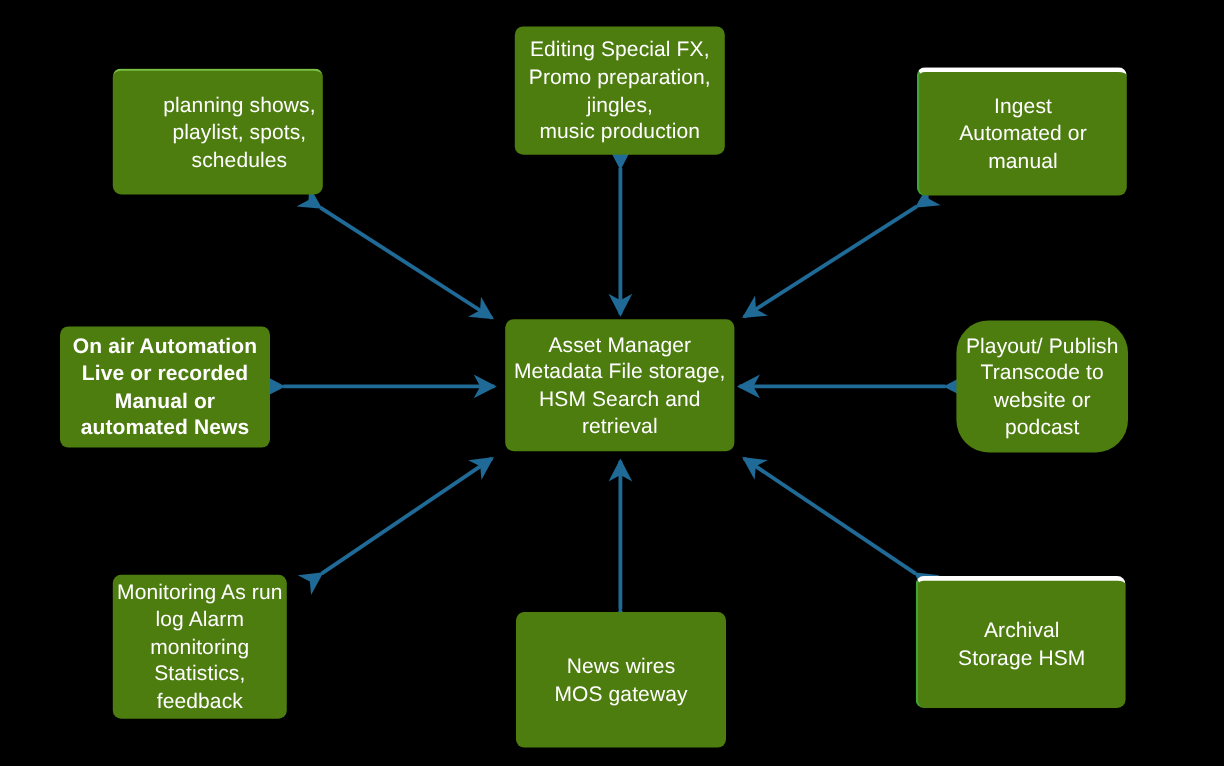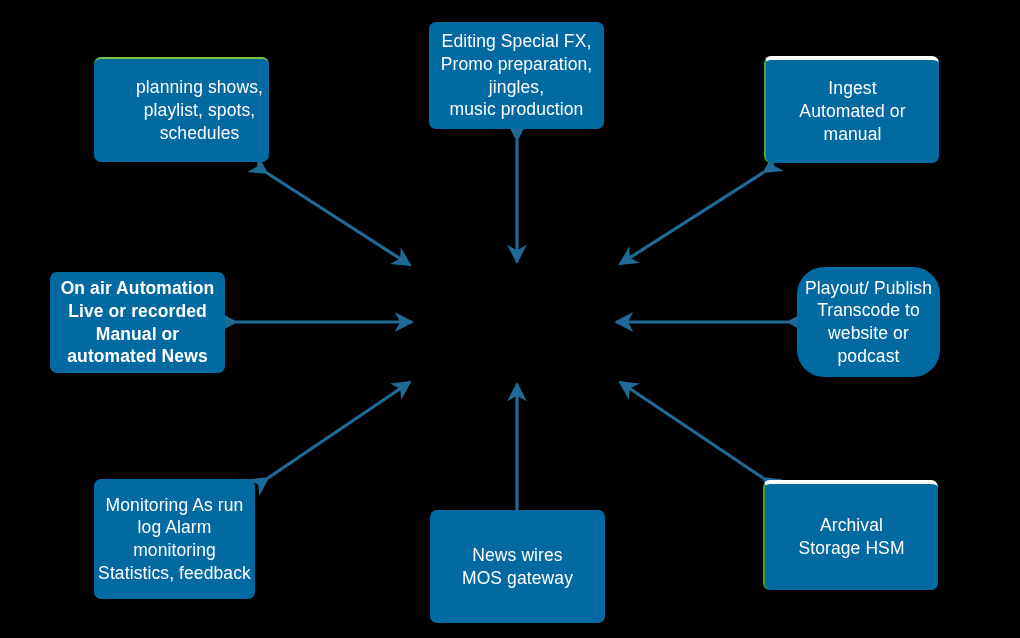--- a/index.html
+++ b/index.html
@@ -11,21 +11,21 @@
     position: relative;
     width: 1020px;
     height: 638px;
     background: #000000;
     overflow: hidden;
     font-family: "Liberation Sans", sans-serif;
   }
   .node {
     position: absolute;
     box-sizing: border-box;
-    background: #0369a1;
+    background: #4d7c0f;
     border-radius: 7px;
     display: flex;
     align-items: center;
     justify-content: center;
     text-align: center;
     color: #FFFFFF;
     font-size: 17.5px;
     line-height: 1.30;
     letter-spacing: 0.1px;
     white-space: pre-line;
@@ -91,29 +91,35 @@
 manual</span>
   </div>
 
   <div class="node" style="left:50px; top:272px; width:175px; height:101px;font-weight:bold;">
     <span class="label">On air Automation
 Live or recorded
 Manual or
 automated News</span>
   </div>
 
+  <div class="node" style="left:421px; top:266px; width:191px; height:110px;">
+    <span class="label">Asset Manager
+Metadata File storage,
+HSM Search and
+retrieval</span>
+  </div>
 
   <div class="node" style="left:797px; top:267px; width:143px; height:110px;border-radius:27px;">
     <span class="label">Playout/ Publish
 Transcode to
 website or
 podcast</span>
   </div>
 
-  <div class="node" style="left:94px; top:479px; width:161px; height:120px;">
+  <div class="node" style="left:94px; top:479px; width:145px; height:120px;">
     <span class="label">Monitoring As run
 log Alarm monitoring
 Statistics, feedback</span>
   </div>
 
   <div class="node edge-green" style="left:763px; top:480px; width:175px; height:110px;">
     <span class="label">Archival
 Storage HSM</span>
   </div>
 

